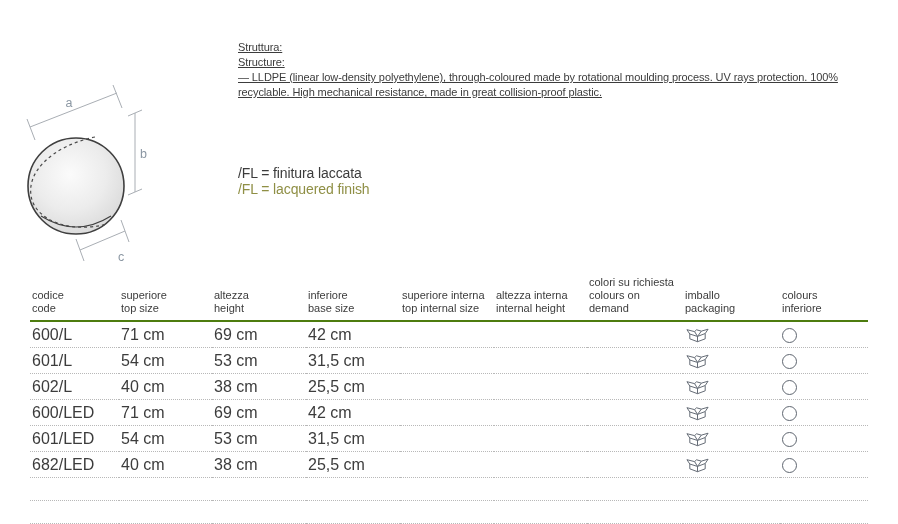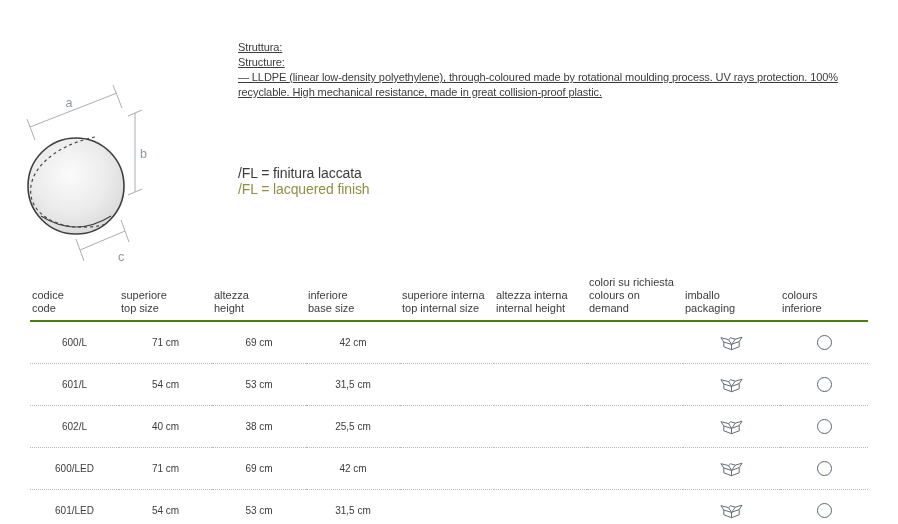--- a/index.html
+++ b/index.html
@@ -28,24 +28,24 @@
     position:absolute;left:30px;top:276px;width:838px;
     border-collapse:collapse;table-layout:fixed;
   }
   table.spec th{
     font-weight:normal;font-size:11px;line-height:13px;
     color:#3c3c3c;text-align:left;vertical-align:bottom;
     padding:0 2px 5px 2px;
     border-bottom:2px solid #4d7c0f;
   }
   table.spec td{
-    height:25px;text-align:center;vertical-align:middle;
-    font-size:10px;color:#3c3c3c;
+    height:25px;vertical-align:middle;
+    font-size:16px;color:#3c3c3c;
     border-bottom:1px dotted #b8b8b8;
-    padding:8px 2px;
+    padding:0 2px;
   }
   table.spec tr.empty-row td{height:22px;}
   .circle-icon{
     display:inline-block;width:13px;height:13px;border-radius:50%;
     border:1.2px solid #5f6670;background:#ffffff;vertical-align:middle;
   }
   .box-icon{vertical-align:middle;}
 </style>
 </head>
 <body>

